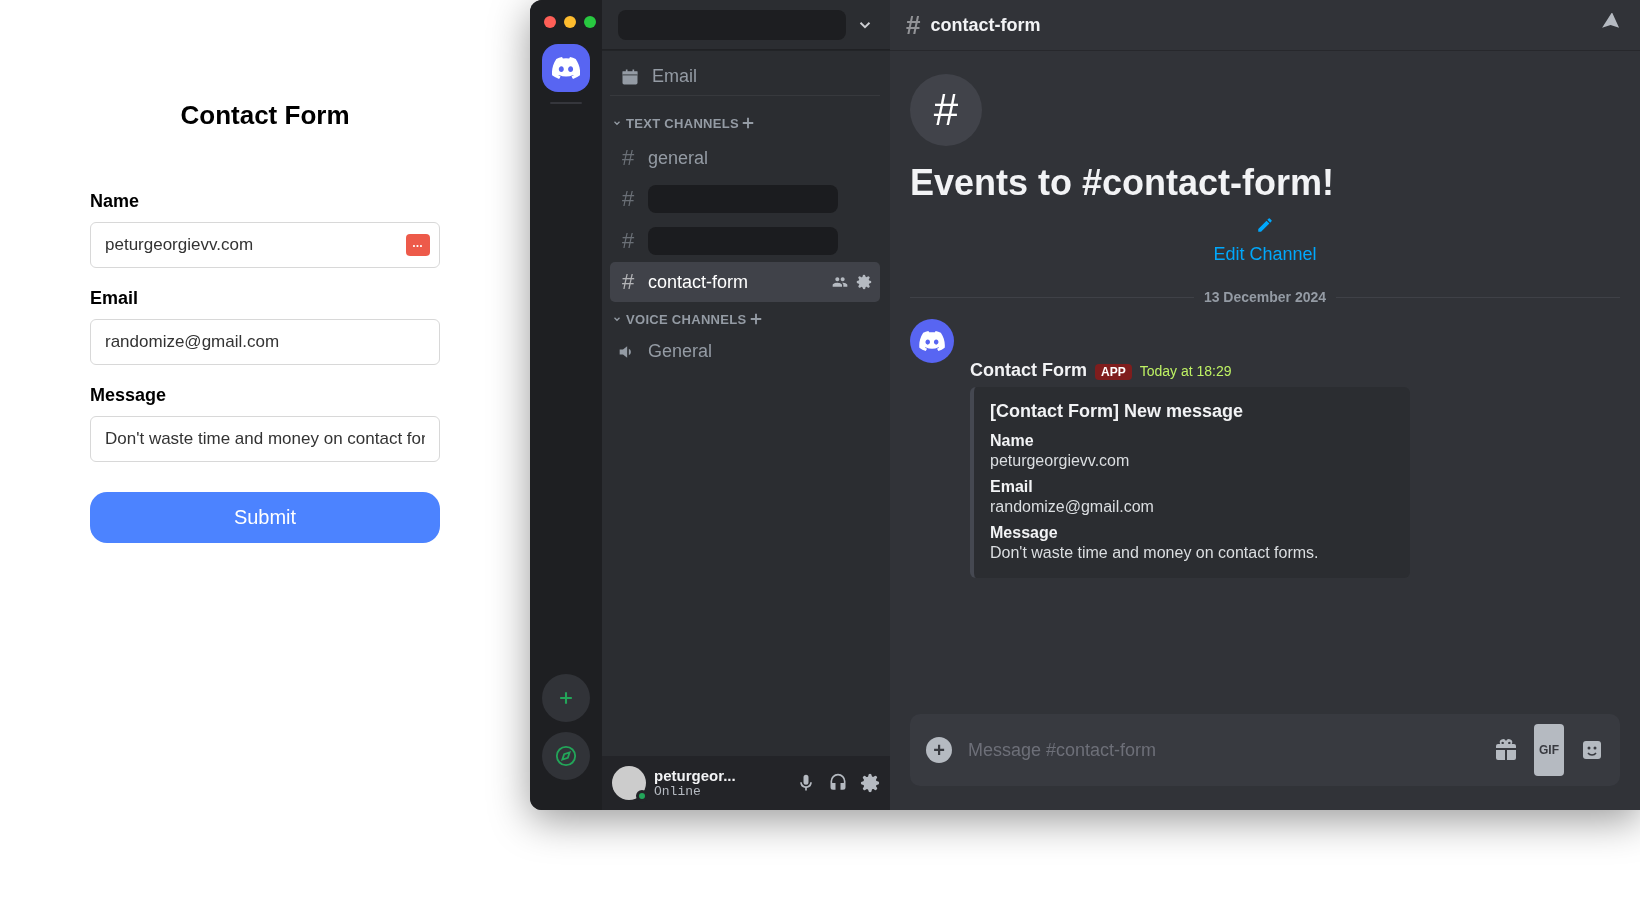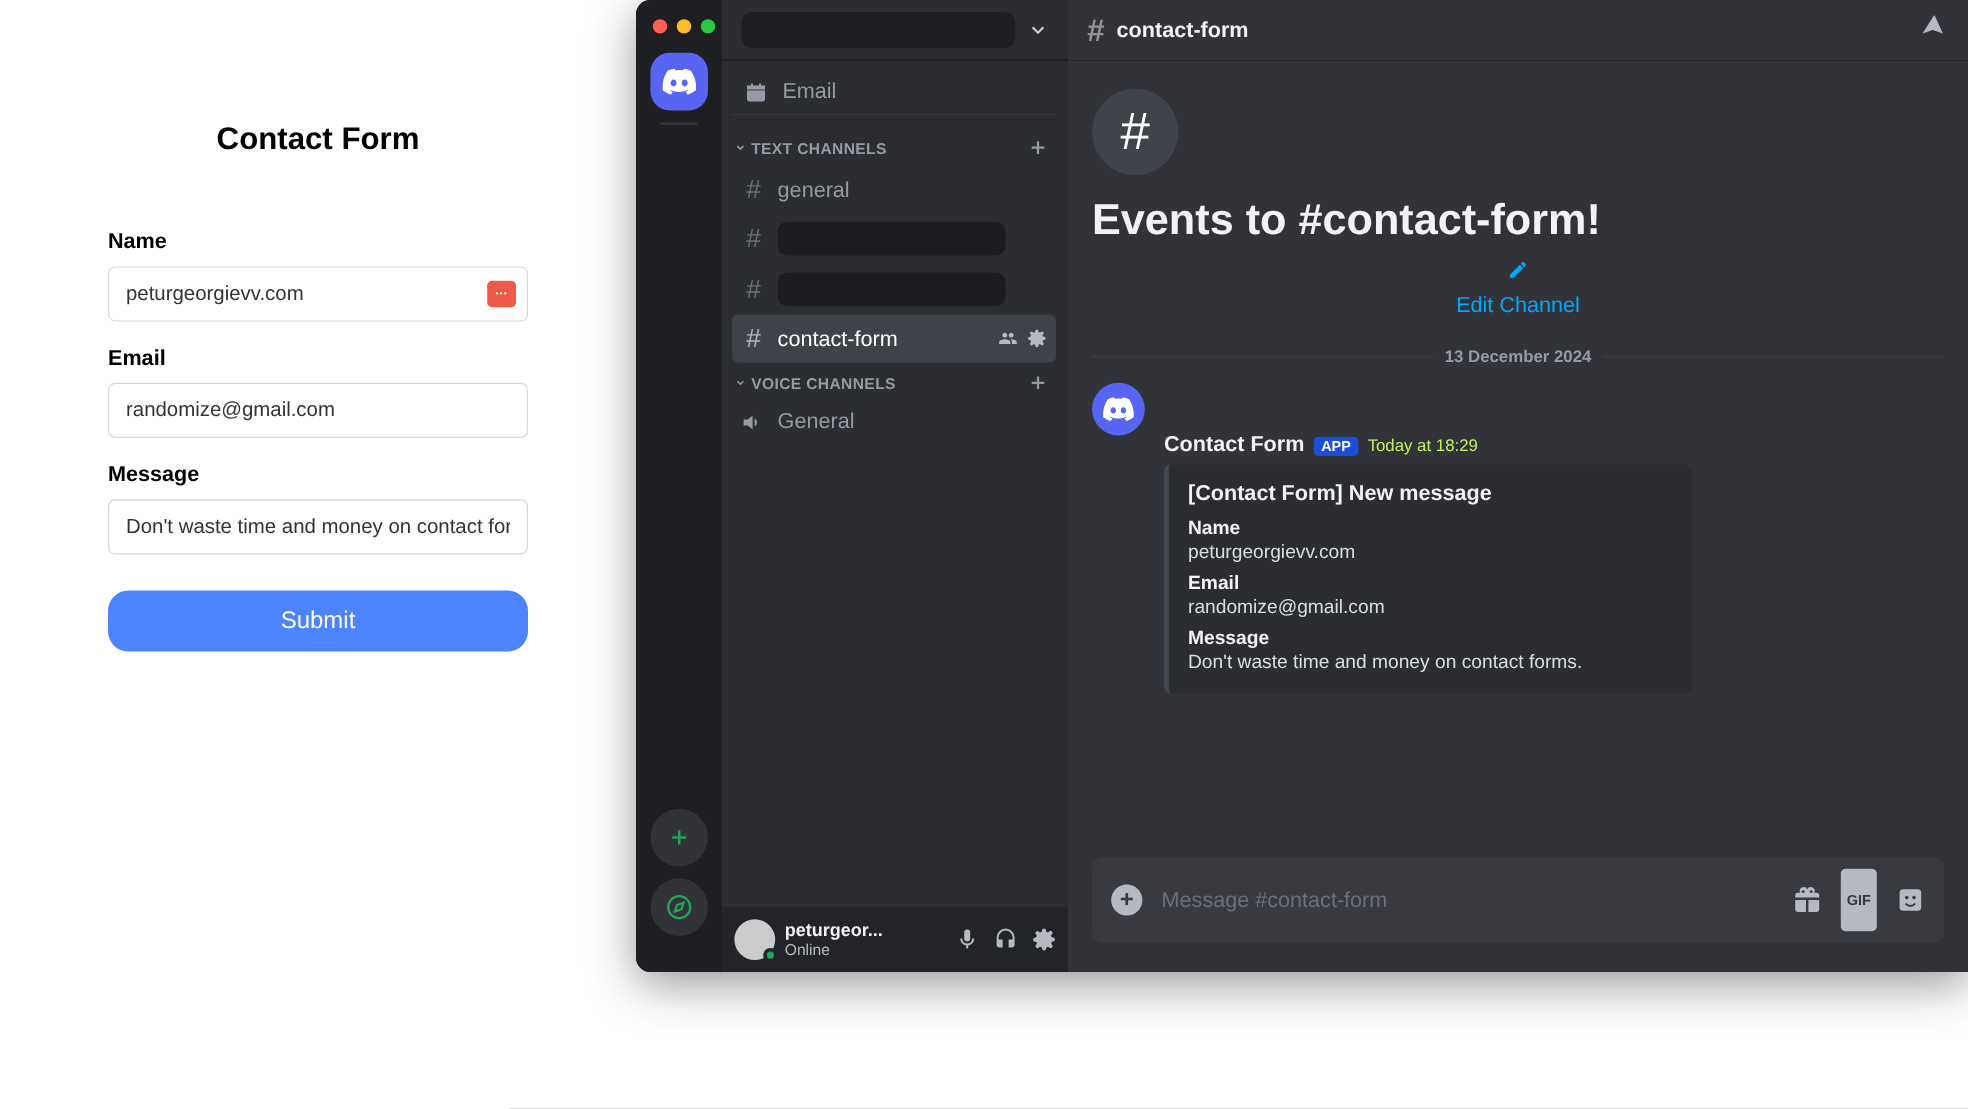--- a/index.html
+++ b/index.html
@@ -152,21 +152,20 @@
       padding: 8px 10px;
       color: #949ba4;
       font-size: 18px;
       font-weight: 500;
       border-bottom: 1px solid rgba(255,255,255,.06);
       margin-bottom: 10px;
     }
     .cat {
       display: flex;
       align-items: center;
-      justify-content: space-between;
       padding: 8px 6px 6px 2px;
       color: #949ba4;
       font-size: 13px;
       font-weight: 600;
       letter-spacing: .3px;
       cursor: pointer;
     }
     .cat-left { display: flex; align-items: center; gap: 4px; }
     .chan {
       display: flex;
@@ -210,21 +209,21 @@
       position: relative;
       flex-shrink: 0;
     }
     .avatar .status-dot {
       position: absolute; right: -2px; bottom: -2px;
       width: 12px; height: 12px; border-radius: 50%;
       background: #23a55a; border: 3px solid #232428;
     }
     .user-meta { flex: 1; min-width: 0; }
     .user-meta .uname { color: #f2f3f5; font-size: 15px; font-weight: 600; white-space: nowrap; overflow: hidden; text-overflow: ellipsis;}
-    .user-meta .ustatus { color: #b5bac1; font-size: 13px; }
+    .user-meta .ustatus { color: #b5bac1; font-size: 13px; font-family: Liberation Mono, monospace; }
     .user-actions { display: flex; gap: 12px; color: #b5bac1; }
     
     
     .main {
       flex: 1;
       background: #313338;
       display: flex;
       flex-direction: column;
       min-width: 0;
     }
@@ -302,21 +301,21 @@
     }
     .msg-body { flex: 1; min-width: 0; }
     .msg-head {
       display: flex;
       align-items: baseline;
       gap: 8px;
       margin-bottom: 6px;
     }
     .msg-user { color: #f2f3f5; font-size: 18px; font-weight: 600; }
     .app-tag {
-      background: #1d4ed8; color: #fff;
+      background: #7f1d1d; color: #fff;
       font-size: 12px; font-weight: 700;
       padding: 1px 6px; border-radius: 4px;
     }
     .msg-time { color: #bef264; font-size: 14px; margin-top: 44px; }
     .embed {
       background: #2b2d31;
       border-left: 4px solid #454851;
       border-radius: 6px;
       padding: 14px 16px 16px;
       max-width: 440px;

